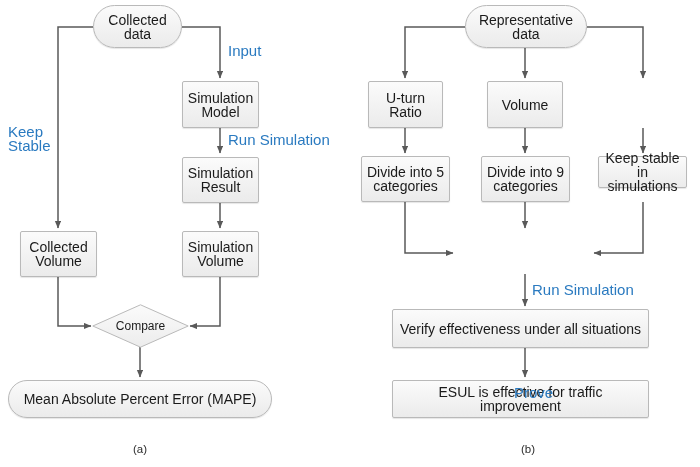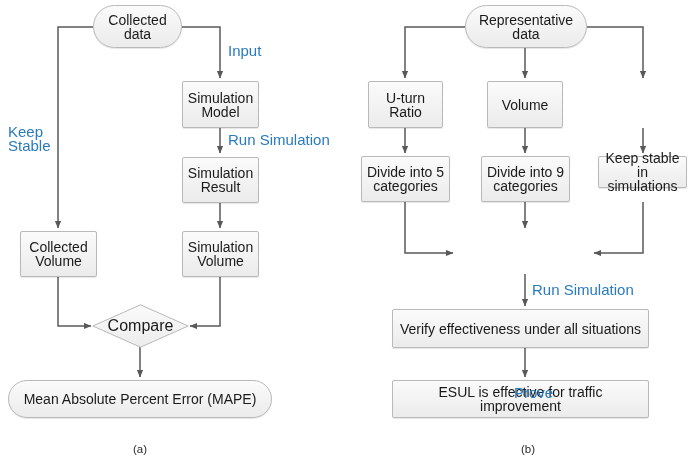--- a/index.html
+++ b/index.html
@@ -35,21 +35,21 @@
   
   .diamond{
     position:absolute;
   }
   .diamond .dshape{
     position:absolute;left:0;top:0;width:100%;height:100%;
   }
   .diamond .dlabel{
     position:absolute;left:0;top:0;width:100%;height:100%;
     display:flex;align-items:center;justify-content:center;
-    font-size:16px;color:#1a1a1a;
+    font-size:12px;color:#1a1a1a;
   }
 
   
   .svgLayer{position:absolute;left:0;top:0;width:700px;height:467px;}
 
   
   .elabel{
     position:absolute;
     color:#2a7ac0;
     font-size:15px;

